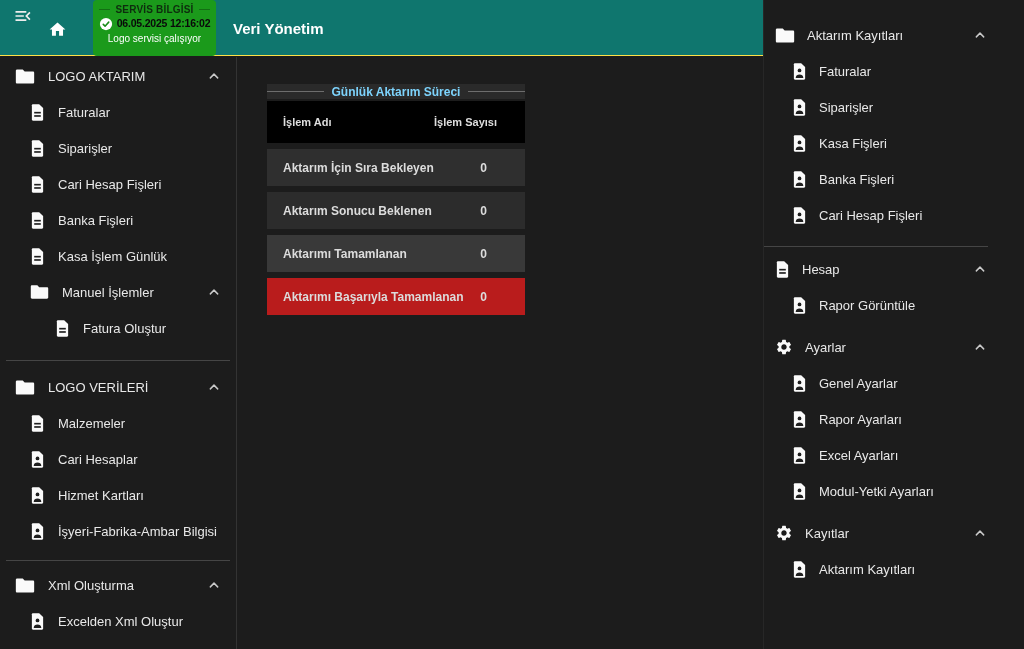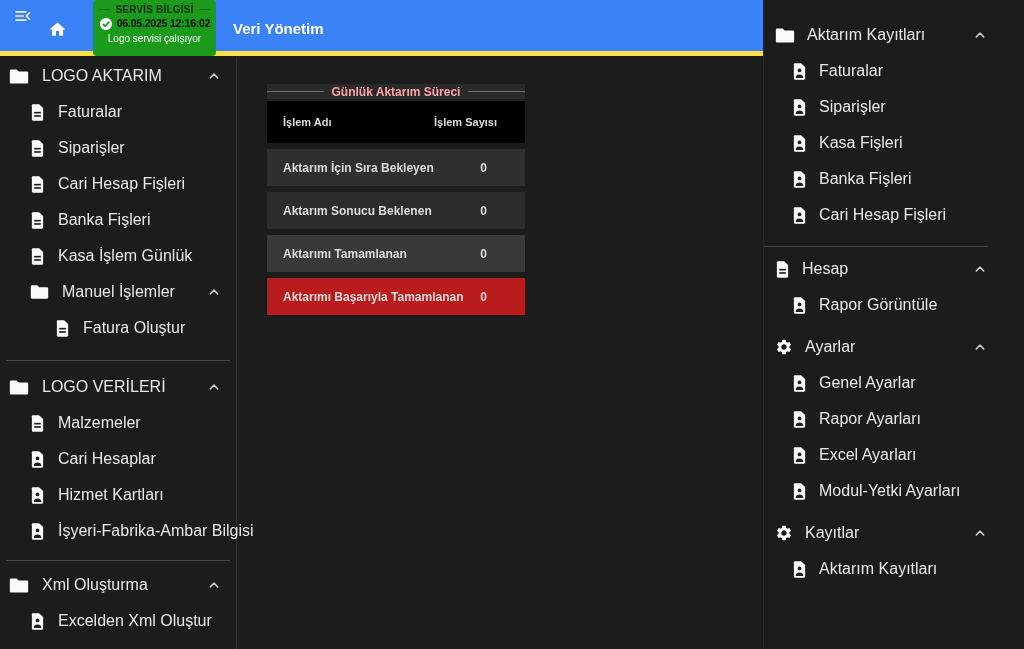--- a/index.html
+++ b/index.html
@@ -1,60 +1,60 @@
 <!DOCTYPE html>
 <html><head>
 <meta charset="utf-8">
 <style>
   *{margin:0;padding:0;box-sizing:border-box}
   html,body{width:1024px;height:649px;background:#1c1c1c;overflow:hidden;
     font-family:"Liberation Sans",sans-serif;color:#e6e6e6;-webkit-font-smoothing:antialiased}
   .app{position:relative;width:1024px;height:649px;background:#1c1c1c}
 
   
-  .topbar{position:absolute;left:0;top:0;width:763px;height:56px;background:#3b82f6;border-bottom:5px solid #fde047}
+  .topbar{position:absolute;left:0;top:0;width:763px;height:56px;background:#0f766e;border-bottom:1px solid #fde047}
   .icon-btn{position:absolute;background:none;border:none;cursor:pointer;padding:0;line-height:0}
   .menu-btn{left:13px;top:6px}
   .home-btn{left:48px;top:20px}
   .badge{position:absolute;left:93px;top:0;width:123px;height:56px;background:#1b9a1b;border-radius:4px;
     display:flex;flex-direction:column;align-items:center;padding:4px 6px 2px;overflow:hidden}
   .badge-title{display:flex;align-items:center;justify-content:center;width:100%;gap:5px;
     font-size:10px;font-weight:bold;letter-spacing:.2px;color:#0e2d0e;white-space:nowrap}
   .badge-title::before,.badge-title::after{content:"";flex:1;height:1px;background:rgba(0,0,0,.28)}
   .badge-time{display:flex;align-items:flex-start;gap:4px;margin-top:2px;
     font-size:10.5px;font-weight:bold;letter-spacing:-.2px;color:#0a0a0a;white-space:nowrap}
   .badge-status{margin-top:2px;font-size:10px;color:#fff;white-space:nowrap}
   .page-title{position:absolute;left:233px;top:0;height:56px;display:flex;align-items:center;
     font-size:15px;font-weight:bold;color:#fff}
 
   
-  .sidebar{position:absolute;font-size:16px}
+  .sidebar{position:absolute;font-size:13px}
   .sidebar-left{left:0;top:57px;width:237px;bottom:0;border-right:1px solid #333;padding-top:1px}
   .sidebar-right{right:0;top:0;width:261px;bottom:0;border-left:1px solid #272727;padding-top:17px;background:#1c1c1c}
   .nav-row{display:flex;align-items:center;height:36px;cursor:pointer;color:#e8e8e8;white-space:nowrap}
   .icon{display:inline-flex;align-items:center;justify-content:center;flex:none;line-height:0}
-  .sidebar-left .nav-header{padding-left:9px}
+  .sidebar-left .nav-header{padding-left:15px}
   .sidebar-left .nav-item{padding-left:30px}
   .sidebar-left .nav-sub{padding-left:55px}
   .sidebar-left .label{margin-left:13px}
   .sidebar-left .chevron{margin-left:auto;margin-right:14px}
   .sidebar-right .nav-header{padding-left:11px}
   .sidebar-right .nav-item{padding-left:28px}
   .sidebar-right .label{margin-left:12px}
   .sidebar-right .chevron{margin-left:auto;margin-right:36px}
   .divider{height:1px;background:#454545}
   .sidebar-left .divider{margin:14px 6px 8px}
   .sidebar-left .divider.d2{margin:11px 6px 6px}
   .sidebar-right .divider{margin:13px 36px 4px 0}
   .mt6{margin-top:6px}
 
   
   .panel{position:absolute;left:267px;top:84px;width:258px}
   .panel-title{display:flex;align-items:center;gap:8px;height:15px;background:#2a2a2a;
-    font-size:12px;font-weight:bold;color:#fca5a5;white-space:nowrap}
+    font-size:12px;font-weight:bold;color:#7dd3fc;white-space:nowrap}
   .panel-title::before,.panel-title::after{content:"";flex:1;height:1px;background:#6d6d6d}
   .thead{display:flex;align-items:center;height:42px;background:#000;margin-top:2px;
     font-size:11px;font-weight:bold;color:#dedede}
   .thead .col-name{padding-left:16px}
   .thead .col-count{margin-left:auto;padding-right:28px}
   .trow{display:flex;align-items:center;height:37px;margin-top:6px;font-size:12px;font-weight:bold;color:#dcdcdc}
   .trow .col-name{padding-left:16px}
   .trow .col-count{margin-left:auto;padding-right:38px}
   .r1{background:#2f2f2f}.r2{background:#2c2c2c}.r3{background:#393939}.r4{background:#b91c1c}
 </style>

